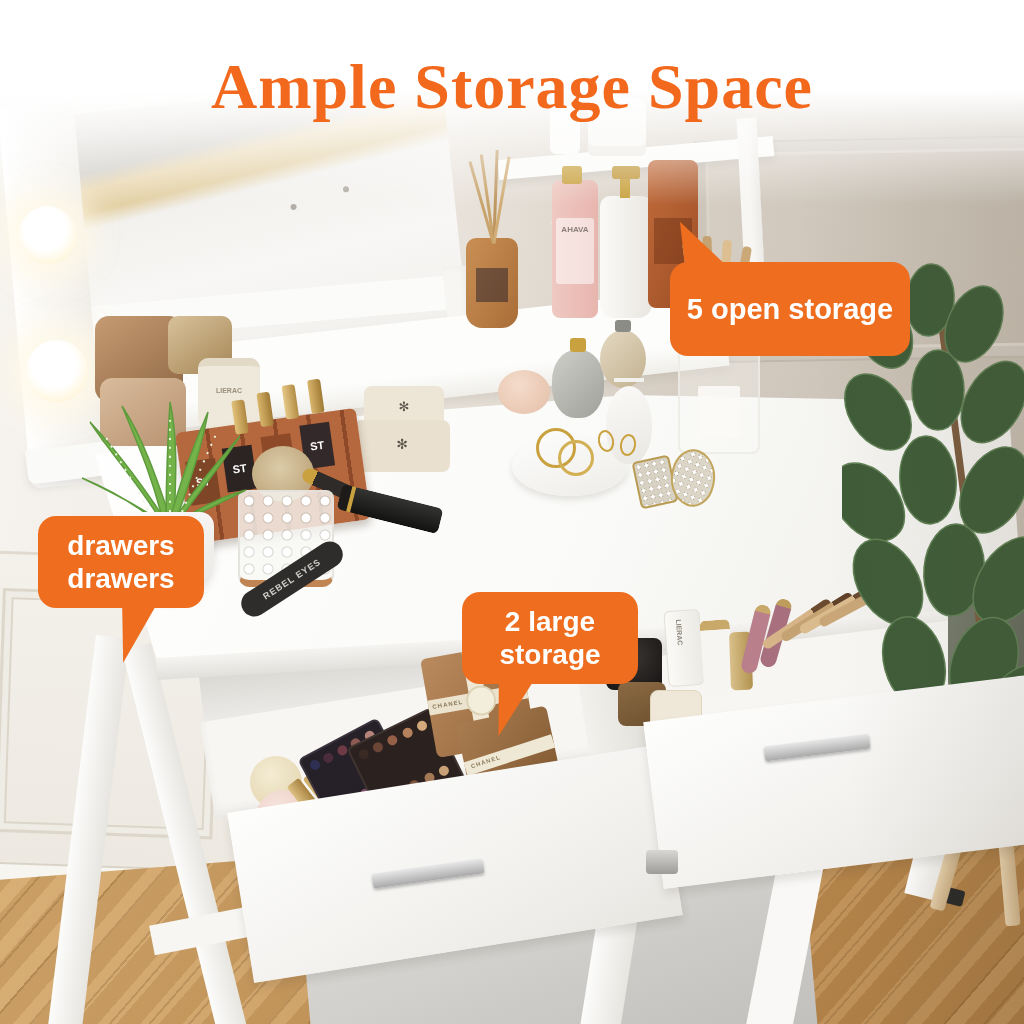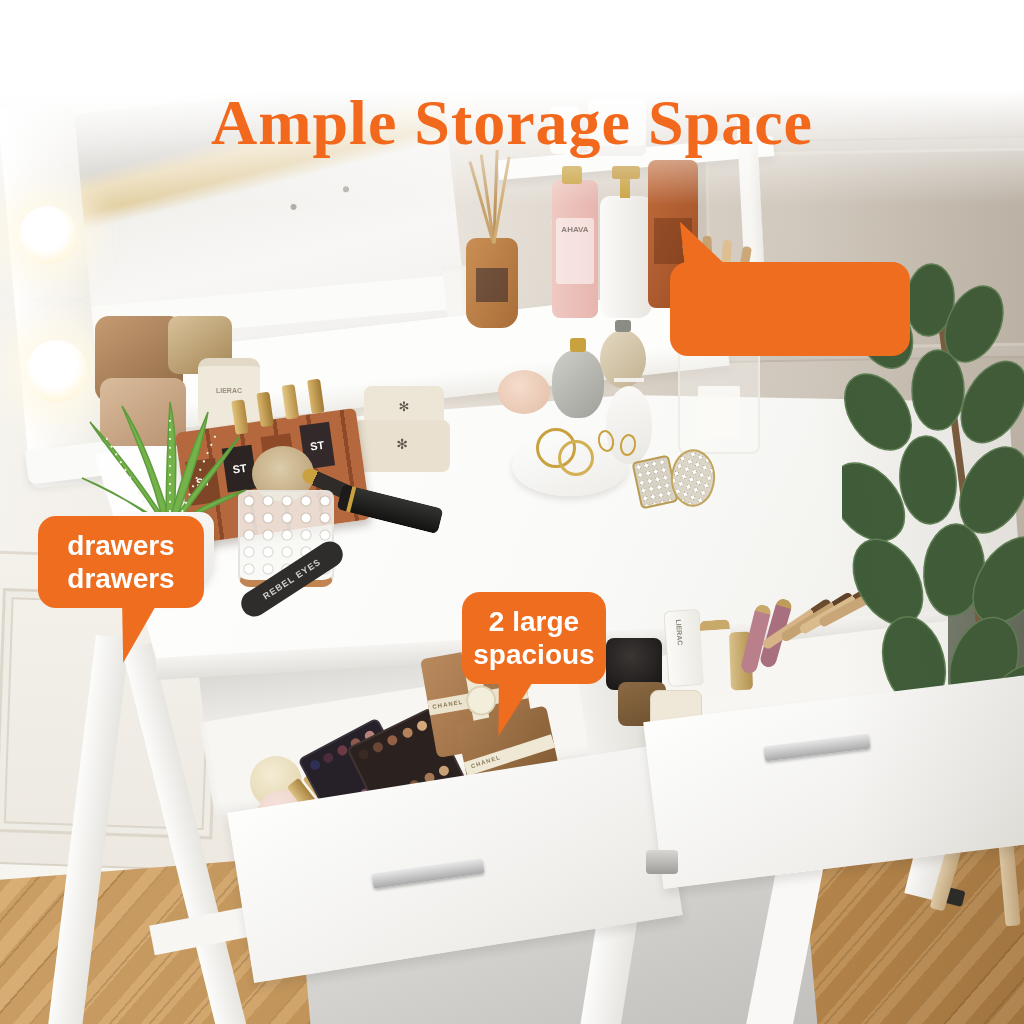--- a/index.html
+++ b/index.html
@@ -63,21 +63,21 @@
   .wood-leg{z-index:7;background:linear-gradient(90deg,#E2CCA8,#C7AC83);border-radius:4px;}
   
   .item{z-index:8;}
   .lbl{position:absolute;font-weight:bold;color:#938878;}
   
   .fade-top{left:0;top:0;width:1024px;height:205px;z-index:12;pointer-events:none;
      background:linear-gradient(180deg,#FFFFFF 0%,#FFFFFF 44%,rgba(255,255,255,0) 100%);}
   .vignette{left:0;top:0;width:1024px;height:1024px;z-index:12;pointer-events:none;
      background:linear-gradient(265deg,rgba(90,78,60,.10) 0%,rgba(0,0,0,0) 22%);}
   .title{left:0;right:0;top:50px;z-index:13;text-align:center;color:#F2681C;
-     font-family:"Liberation Serif",serif;font-weight:bold;font-size:64px;letter-spacing:1px;margin-top:36px;}
+     font-family:"Liberation Serif",serif;font-weight:bold;font-size:64px;letter-spacing:1px;}
   .callout{z-index:14;background:#EE6D1F;color:#FFFFFF;border-radius:18px;display:flex;flex-direction:column;
      align-items:center;justify-content:center;text-align:center;font-weight:bold;line-height:1.18;}
   .tail{z-index:13;width:0;height:0;}
   .palette-dots{display:grid;grid-template-columns:repeat(5,1fr);gap:3px;padding:6px;}
   .palette-dots i{width:10px;height:10px;border-radius:50%;display:block;}
 </style>
 </head>
 <body>
 
 <div id="canvas">
@@ -324,27 +324,28 @@
   </svg>
   <div class="abs" style="left:110px;top:512px;width:104px;height:84px;z-index:9;border-radius:14px 14px 42px 42px;background:linear-gradient(160deg,#FCFBFA,#E9E7E2);box-shadow:0 6px 8px rgba(60,50,40,.15);"></div>
 
   <div class="abs vignette"></div>
   <div class="abs fade-top"></div>
 
   <div class="abs title">Ample Storage Space</div>
 
   <div class="abs tail" style="left:680px;top:218px;border-bottom:52px solid #EE6D1F;border-left:5px solid transparent;border-right:36px solid transparent;transform:rotate(-12deg);"></div>
   <div class="abs callout" style="left:670px;top:262px;width:240px;height:94px;font-size:29px;">
+    <span>5 open storage</span>
   </div>
 
   <div class="abs tail" style="left:118px;top:600px;border-top:64px solid #EE6D1F;border-left:9px solid transparent;border-right:27px solid transparent;transform:rotate(7deg);"></div>
   <div class="abs callout" style="left:38px;top:516px;width:166px;height:92px;font-size:28px;">
     <span>drawers</span>
     <span>drawers</span>
   </div>
 
   <div class="abs tail" style="left:494px;top:678px;border-top:60px solid #EE6D1F;border-left:9px solid transparent;border-right:26px solid transparent;transform:rotate(9deg);"></div>
-  <div class="abs callout" style="left:462px;top:592px;width:144px;height:92px;font-size:28px;">
+  <div class="abs callout" style="left:462px;top:592px;width:176px;height:92px;font-size:28px;">
     <span>2 large</span>
-    <span>spacious</span>
+    <span>storage</span>
   </div>
 
 </div>
 
 </body></html>

